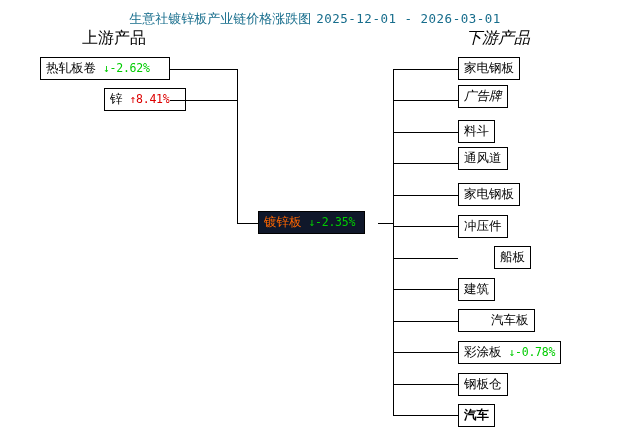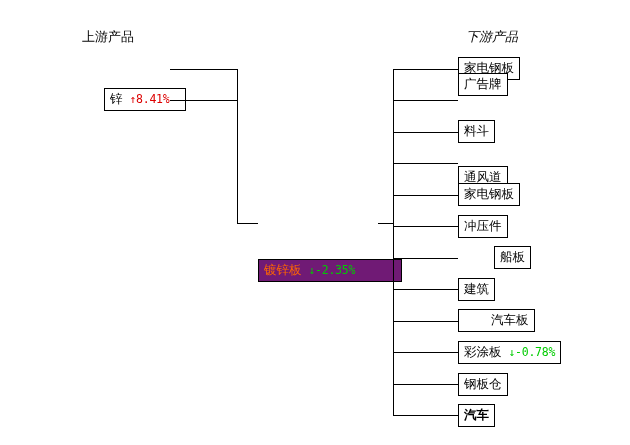--- a/index.html
+++ b/index.html
@@ -17,21 +17,21 @@
   .title-main{
     color:#176D8C;font-size:13px;letter-spacing:0px;
     font-family:"DejaVu Sans","Liberation Sans",sans-serif;
   }
   .title-dates{
     color:#176D8C;font-size:12.5px;margin-left:5px;letter-spacing:0.5px;
     font-family:"DejaVu Sans Mono","Liberation Mono",monospace;
   }
 
   .col-header{
-    position:absolute;font-size:13px;color:#000000;white-space:nowrap;
+    position:absolute;font-size:16px;color:#000000;white-space:nowrap;
   }
   #hdr-up{left:82px;top:28px;}
   #hdr-down{left:466px;top:28px;font-style:italic;}
 
   .node{
     position:absolute;box-sizing:border-box;
     border:1.4px solid #000000;background:#ffffff;
     height:23px;line-height:20px;
     white-space:nowrap;font-size:12.5px;color:#000000;
     padding:0 5px;
@@ -42,41 +42,47 @@
   }
   .node .arrow{font-size:11px;}
   .pct.down,.arrow.down{color:#00CC00;}
   .pct.up,.arrow.up{color:#DD0000;}
 
   
   #node-hot{left:40px;top:57px;width:130px;text-align:left;}
   #node-zinc{left:88px;top:88px;width:82px;text-align:left;margin-left:16px;}
 
   
-  #node-center{left:258px;top:211px;width:144px;text-align:left;
-    background:#701a75;margin-top:48px;}
+  #node-center{left:258px;top:211px;width:107px;text-align:left;
+    background:#0f172a;}
   #node-center .name{color:#FF6600;}
 
   
   .dn{left:458px;}
   .dn .name{color:#000;}
 
   .spine,.lead{position:absolute;background:#000000;}
   .v{width:1.4px;}
   .h{height:1.4px;}
 </style>
 </head>
 <body>
 
 <div id="canvas">
 
+  <div class="title-bar">
+    <span class="title-main">生意社镀锌板产业链价格涨跌图</span><span class="title-dates">2025-12-01 - 2026-03-01</span>
+  </div>
 
   <div class="col-header" id="hdr-up">上游产品</div>
   <div class="col-header" id="hdr-down">下游产品</div>
 
+  <div class="node" id="node-hot">
+    <span class="name">热轧板卷</span><span class="pct down"><span class="arrow down">↓</span><span>-2.62%</span></span>
+  </div>
 
   <div class="node" id="node-zinc">
     <span class="name">锌</span><span class="pct up"><span class="arrow up">↑</span><span>8.41%</span></span>
   </div>
 
   <div class="node" id="node-center">
     <span class="name">镀锌板</span><span class="pct down"><span class="arrow down">↓</span><span>-2.35%</span></span>
   </div>
 
   <div id="connectors">
@@ -95,23 +101,23 @@
       <div class="spine h" style="left: 393px; top: 257.5px; width: 65px; height: 1.4px;"></div>
       <div class="spine h" style="left: 393px; top: 289px; width: 65px; height: 1.4px;"></div>
       <div class="spine h" style="left: 393px; top: 320.5px; width: 65px; height: 1.4px;"></div>
       <div class="spine h" style="left: 393px; top: 352px; width: 65px; height: 1.4px;"></div>
       <div class="spine h" style="left: 393px; top: 383.5px; width: 65px; height: 1.4px;"></div>
       <div class="spine h" style="left: 393px; top: 415px; width: 65px; height: 1.4px;"></div>
     </div>
 
   <div id="downstream">
       <div class="node dn" style="top: 57px; left: 458px;"><span class="name">家电钢板</span></div>
-      <div class="node dn" style="top: 73px; left: 458px;"><span class="name">广告牌</span></div>
+      <div class="node dn" style="top: 85px; left: 458px; font-style: italic;"><span class="name">广告牌</span></div>
       <div class="node dn" style="top: 120px; left: 458px;"><span class="name">料斗</span></div>
-      <div class="node dn" style="top: 166px; left: 458px;"><span class="name">通风道</span></div>
+      <div class="node dn" style="top: 147px; left: 458px;"><span class="name">通风道</span></div>
       <div class="node dn" style="top: 183px; left: 458px;"><span class="name">家电钢板</span></div>
       <div class="node dn" style="top: 214.5px; left: 458px;"><span class="name">冲压件</span></div>
       <div class="node dn" style="top: 246px; left: 458px; margin-left: 36px;"><span class="name">船板</span></div>
       <div class="node dn" style="top: 277.5px; left: 458px;"><span class="name">建筑</span></div>
       <div class="node dn" style="top: 309px; left: 458px; padding-left: 32px;"><span class="name">汽车板</span></div>
       <div class="node dn" style="top: 340.5px; left: 458px;"><span class="name">彩涂板</span><span class="pct down"><span class="arrow down">↓</span><span>-0.78%</span></span></div>
       <div class="node dn" style="top: 373px; left: 458px;"><span class="name">钢板仓</span></div>
       <div class="node dn" style="top: 403.5px; left: 458px; font-weight: bold;"><span class="name">汽车</span></div>
     </div>
 

